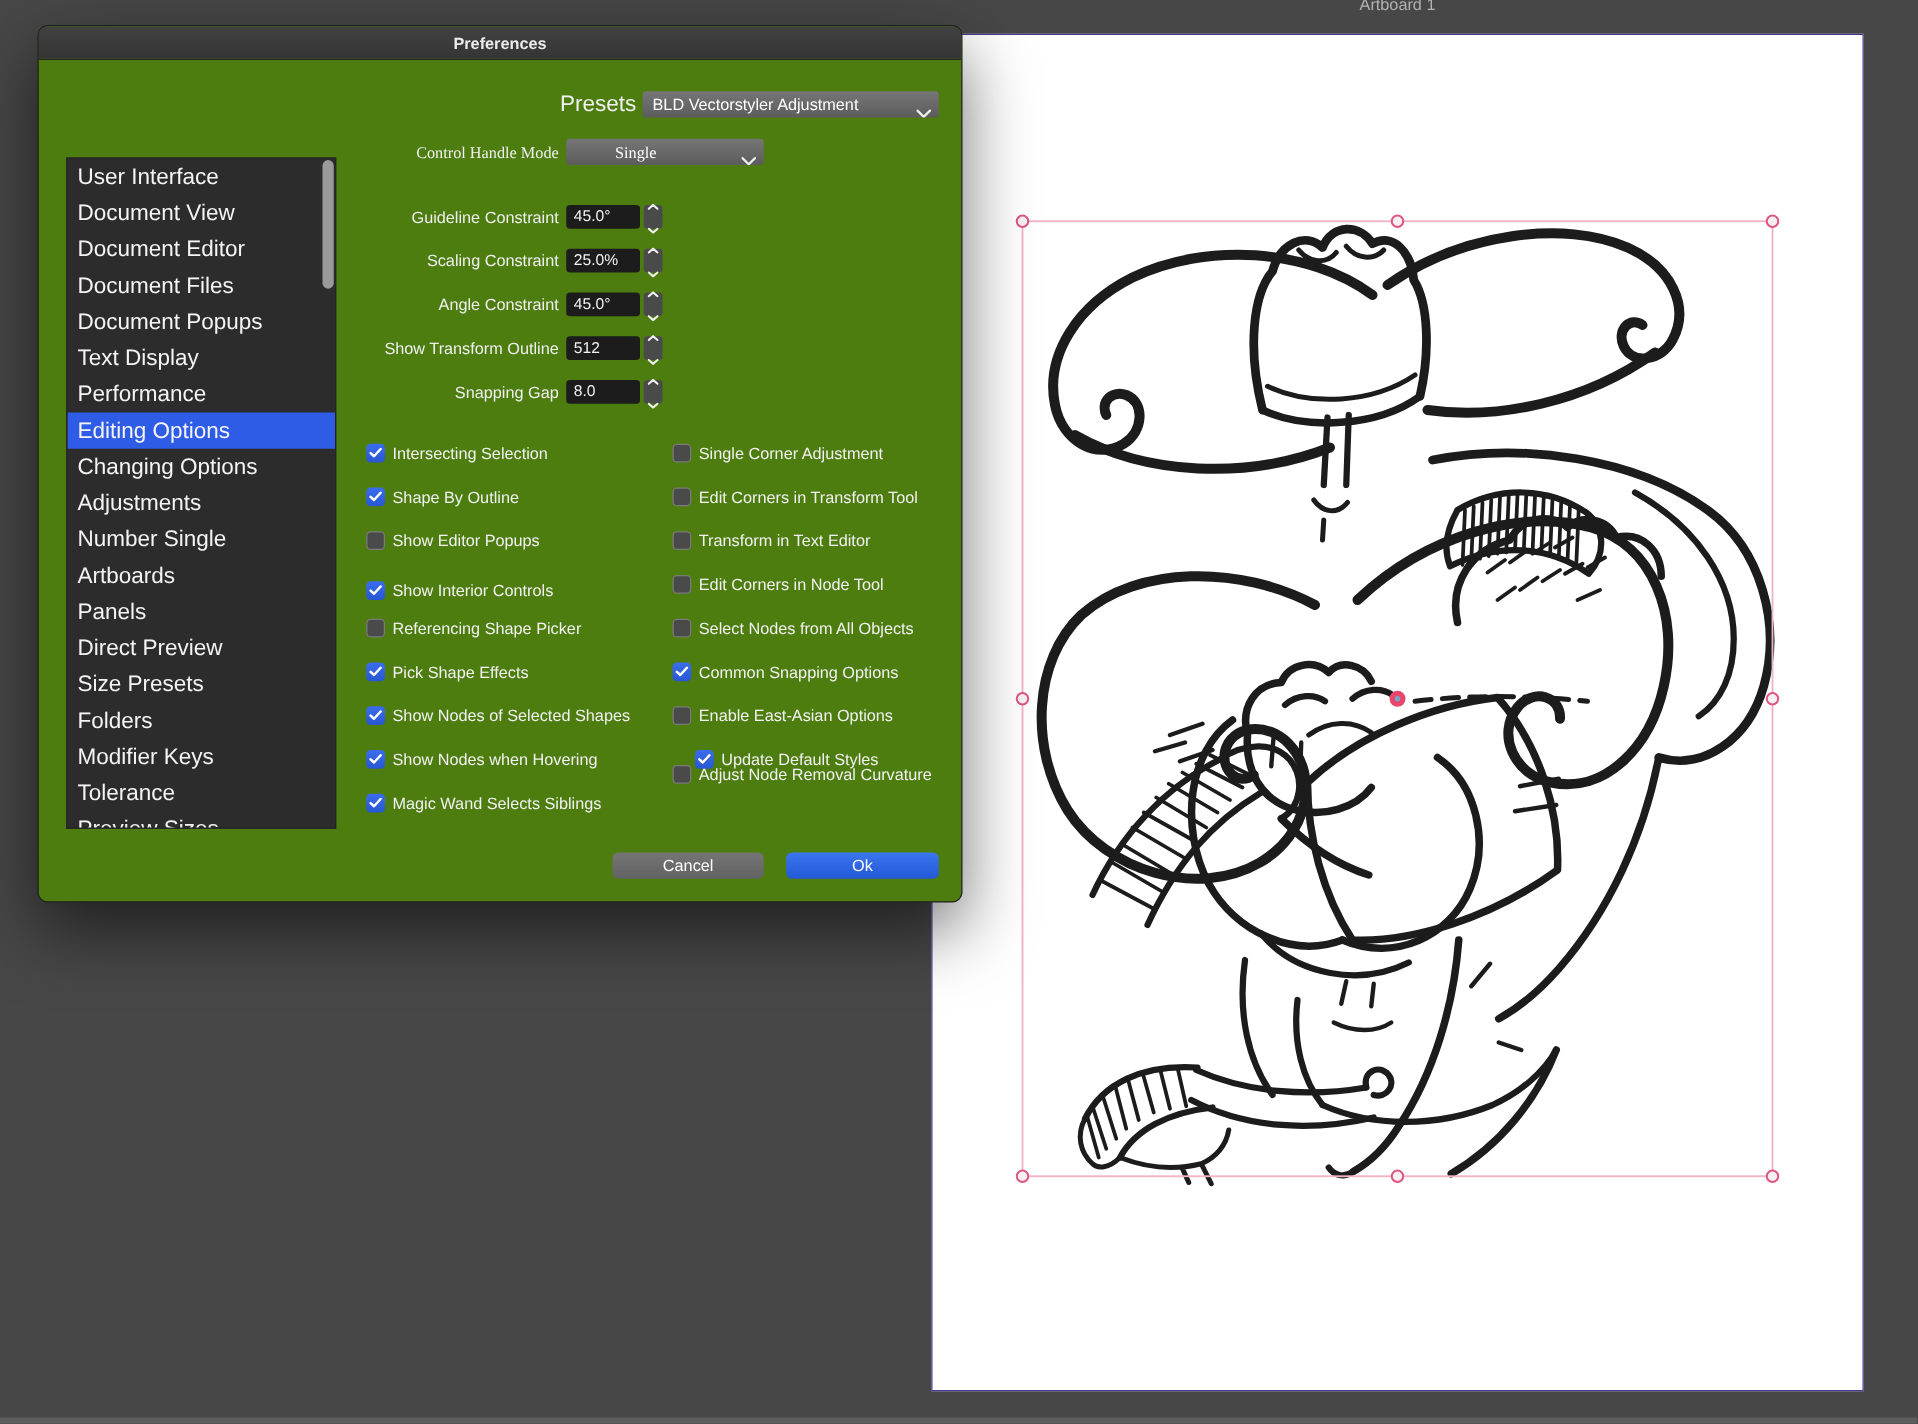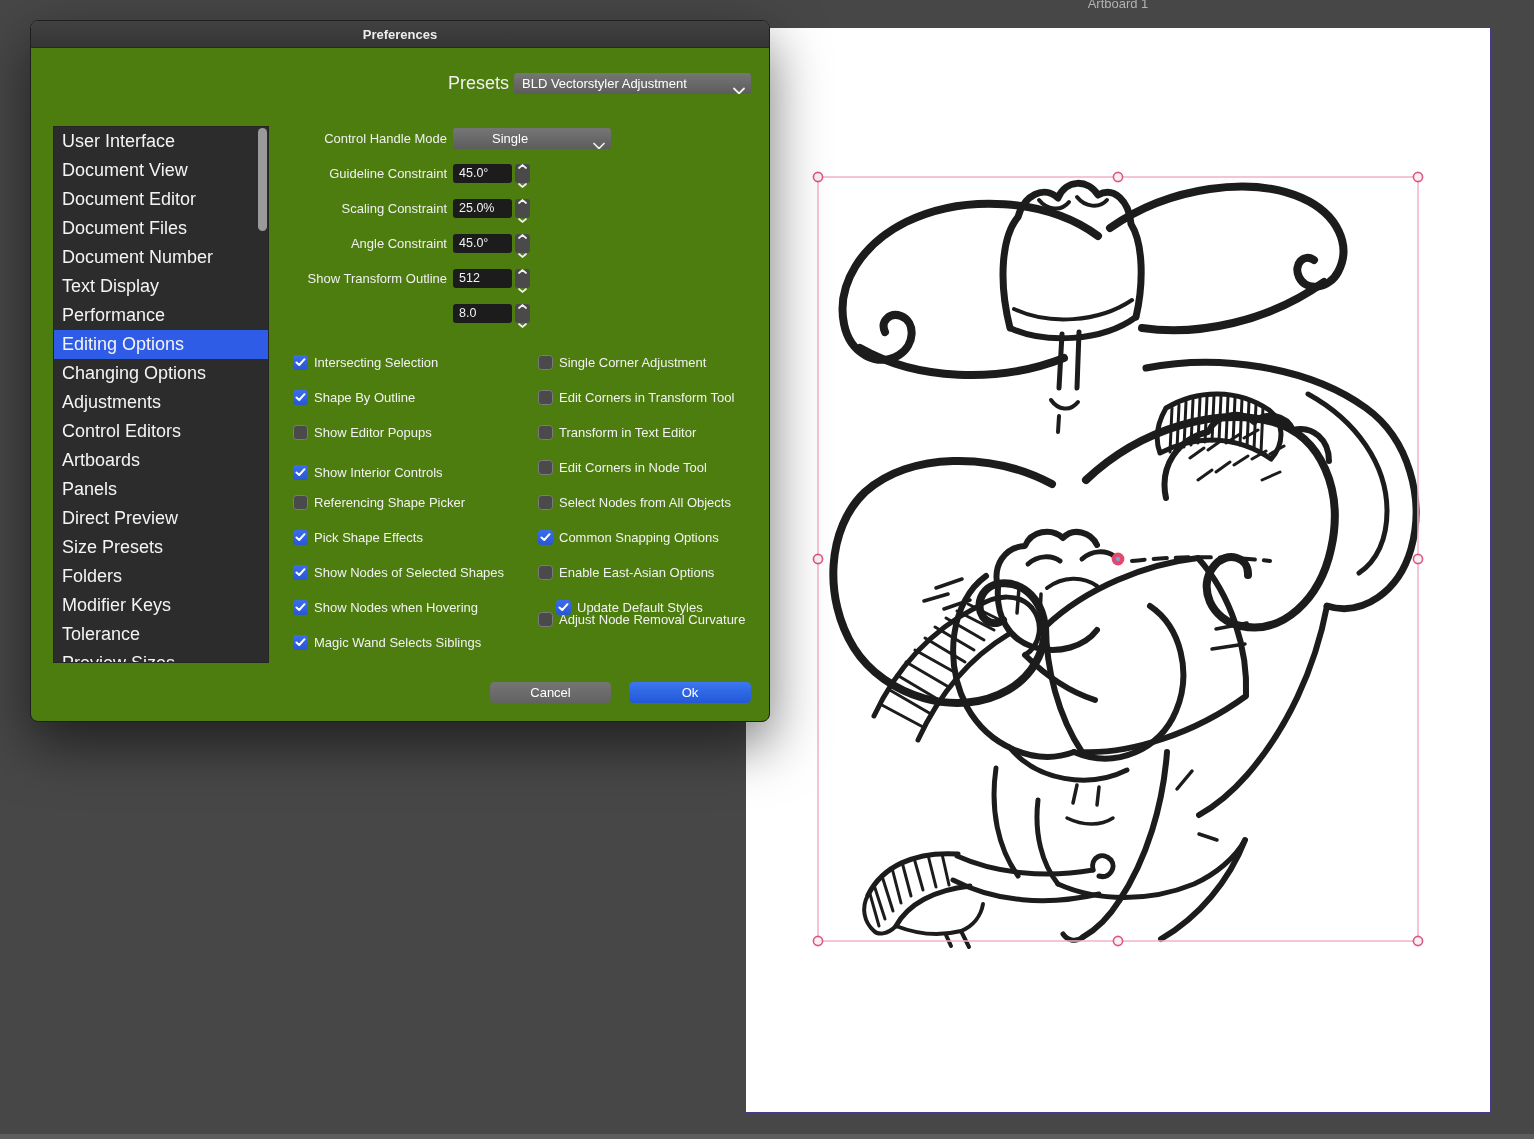--- a/index.html
+++ b/index.html
@@ -204,39 +204,39 @@
         </svg>
     </span>
   </div>
 
   <div class="sidebar" id="sidebar">
     <div class="sb-thumb"></div>
   <div class="sb-item">User Interface</div>
       <div class="sb-item">Document View</div>
       <div class="sb-item">Document Editor</div>
       <div class="sb-item">Document Files</div>
-      <div class="sb-item">Document Number</div>
+      <div class="sb-item">Document Popups</div>
       <div class="sb-item">Text Display</div>
       <div class="sb-item">Performance</div>
       <div class="sb-item sel">Editing Options</div>
       <div class="sb-item">Changing Options</div>
       <div class="sb-item">Adjustments</div>
-      <div class="sb-item">Control Editors</div>
+      <div class="sb-item">Number Single</div>
       <div class="sb-item">Artboards</div>
       <div class="sb-item">Panels</div>
       <div class="sb-item">Direct Preview</div>
       <div class="sb-item">Size Presets</div>
       <div class="sb-item">Folders</div>
       <div class="sb-item">Modifier Keys</div>
       <div class="sb-item">Tolerance</div>
       <div class="sb-item">Preview Sizes</div>
     </div>
 
   <div id="fields">
-      <div class="frow" style="top: 107px;">
+      <div class="frow" style="top: 90px; font-family: Liberation Serif, serif;">
         <div class="flabel">Control Handle Mode</div>
         <div class="dropdown fdrop"><span>Single</span><span class="chev"><svg width="12" height="8">
               <polyline points="1,1.5 6,6.5 11,1.5" fill="none" stroke="#efefef" stroke-width="1.7" stroke-linecap="round"></polyline>
             </svg></span></div>
       </div>
       <div class="frow" style="top: 142px;">
         <div class="flabel">Guideline Constraint</div>
         <div class="fbox">45.0°</div>
         <div class="stepper">
           <span><svg width="9" height="5">
@@ -277,20 +277,21 @@
         <div class="stepper">
           <span><svg width="9" height="5">
               <polyline points="1,4 4.5,1 8,4" fill="none" stroke="#efefef" stroke-width="1.7" stroke-linecap="round"></polyline>
             </svg></span>
           <span><svg width="9" height="5">
               <polyline points="1,1 4.5,4 8,1" fill="none" stroke="#efefef" stroke-width="1.7" stroke-linecap="round"></polyline>
             </svg></span>
         </div>
       </div>
       <div class="frow" style="top: 282px;">
+        <div class="flabel">Snapping Gap</div>
         <div class="fbox">8.0</div>
         <div class="stepper">
           <span><svg width="9" height="5">
               <polyline points="1,4 4.5,1 8,4" fill="none" stroke="#efefef" stroke-width="1.7" stroke-linecap="round"></polyline>
             </svg></span>
           <span><svg width="9" height="5">
               <polyline points="1,1 4.5,4 8,1" fill="none" stroke="#efefef" stroke-width="1.7" stroke-linecap="round"></polyline>
             </svg></span>
         </div>
       </div>

